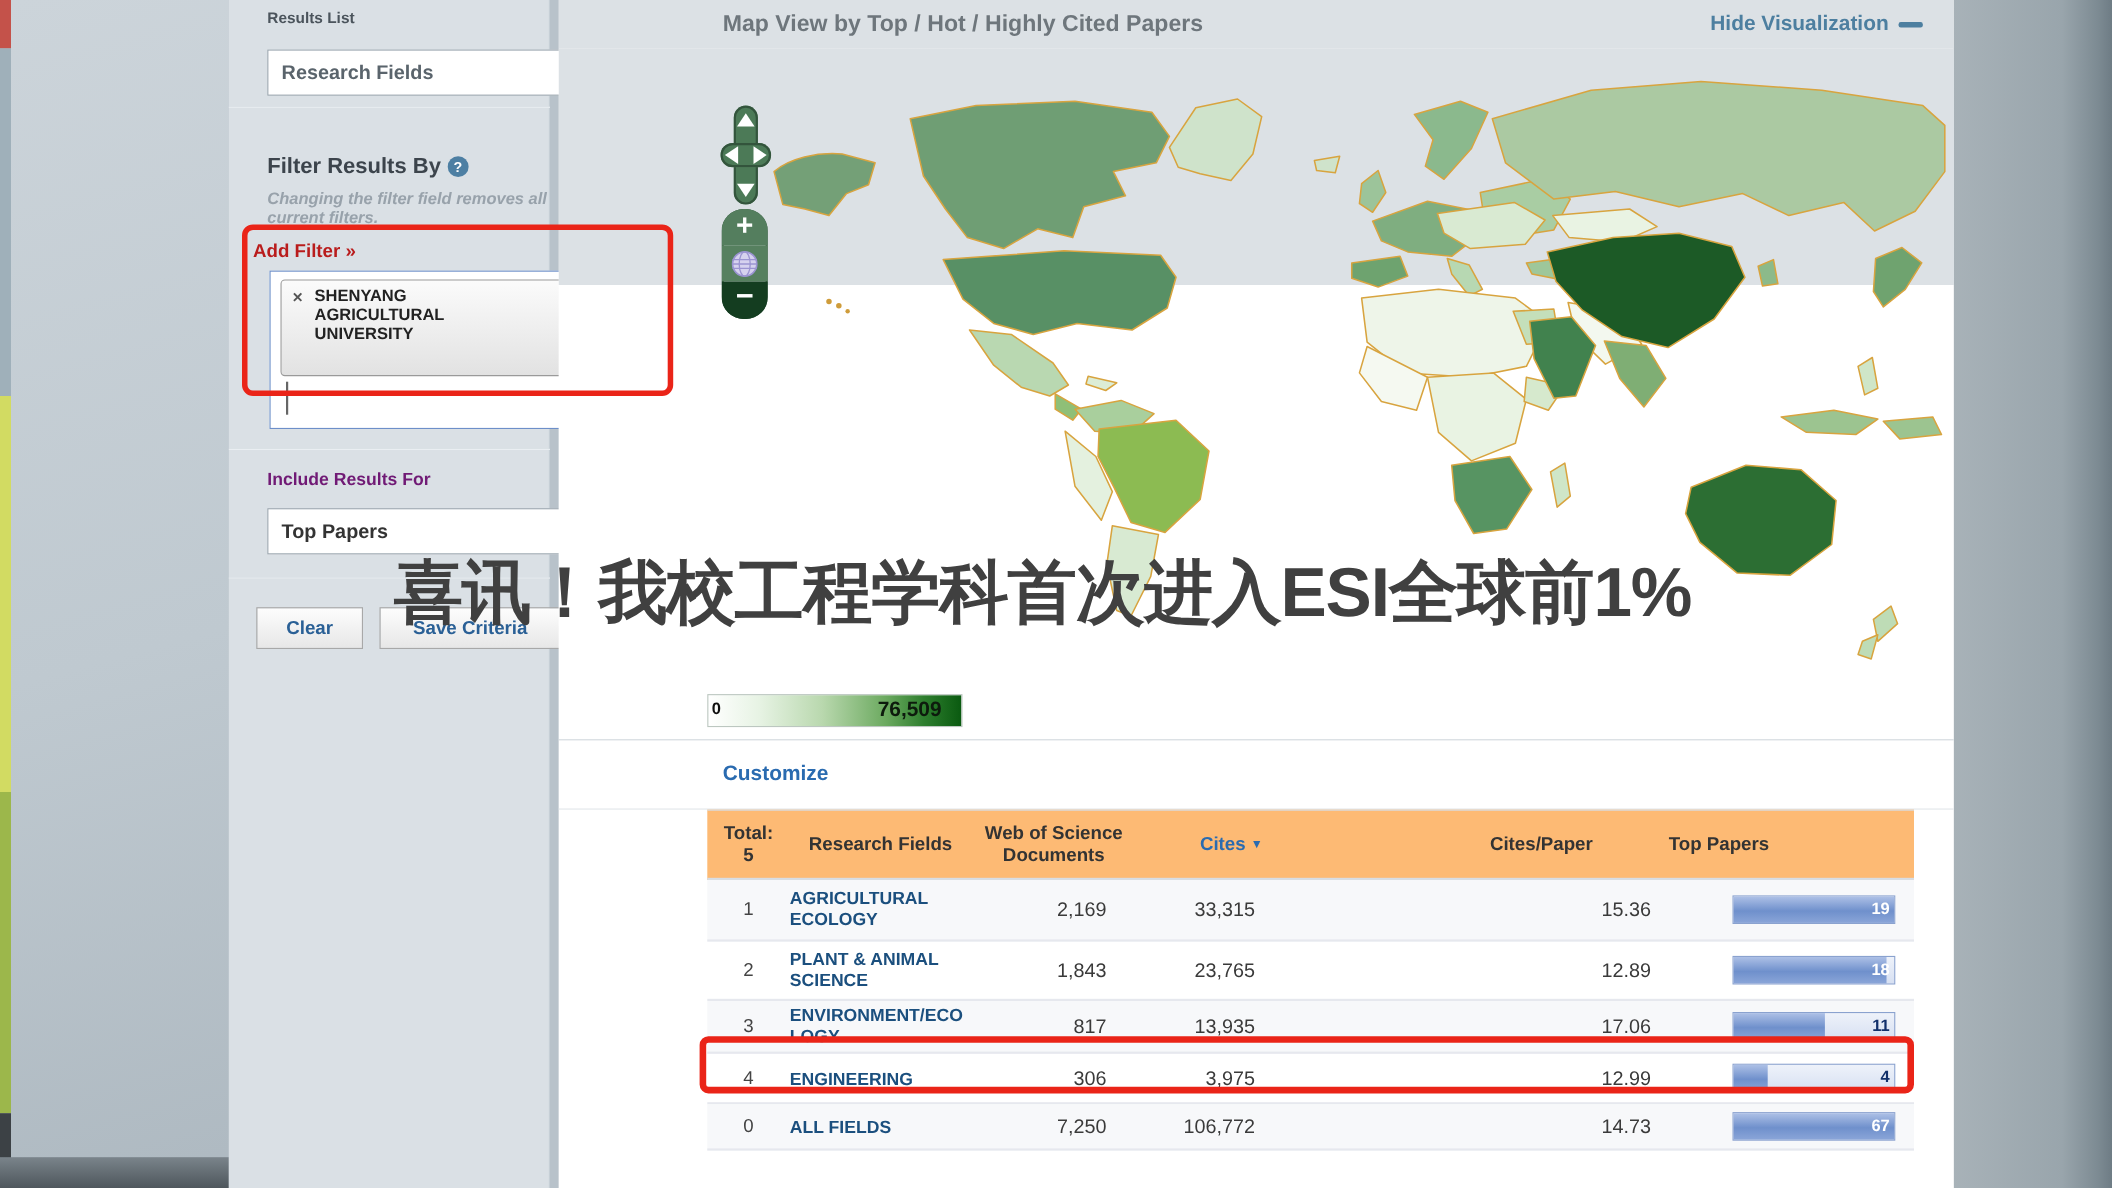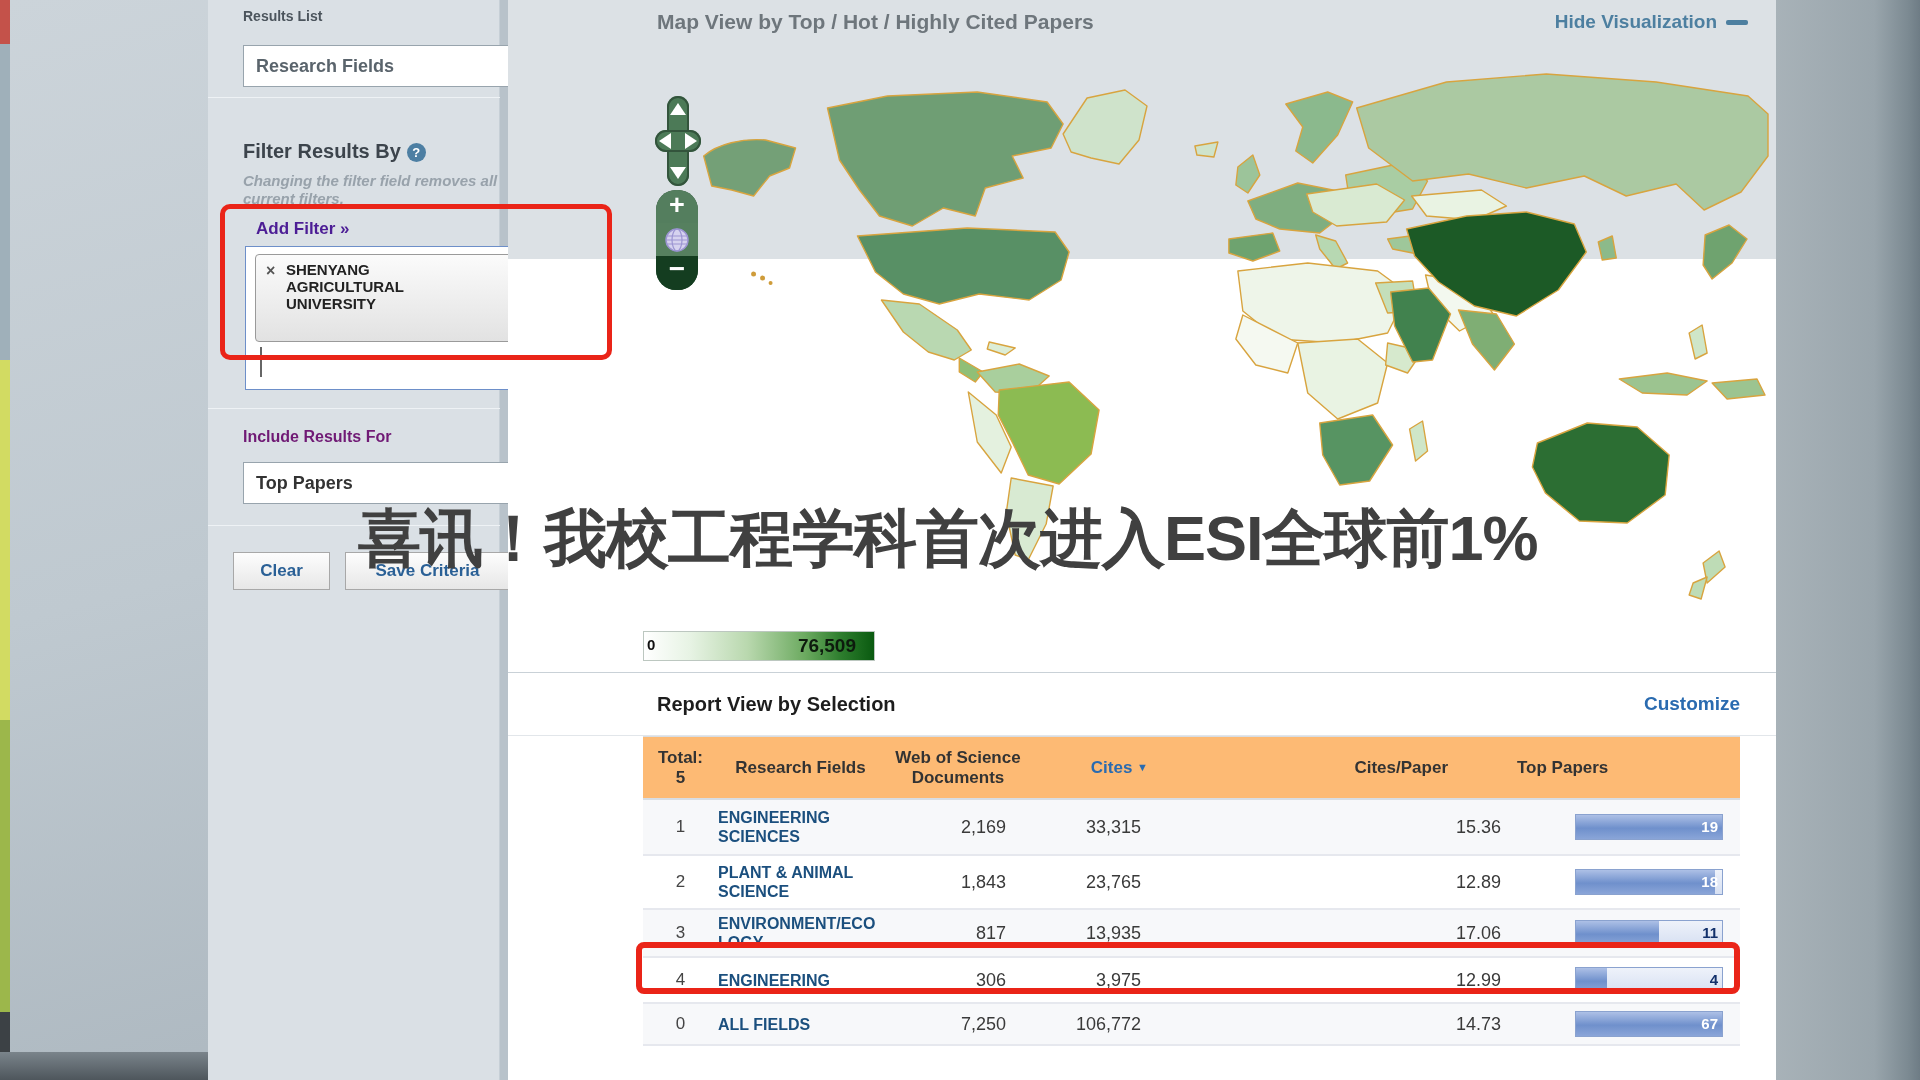--- a/index.html
+++ b/index.html
@@ -30,21 +30,21 @@
     border:1px solid #98a4ad; display:flex; align-items:center; }
   .sel .sel-text { flex:1; padding-left:12px; font-weight:bold; font-size:18px; color:#5a646c; }
   .sel .sel-btn { width:36px; height:100%; border-left:1px solid #98a4ad;
     background:linear-gradient(#f0f5f9,#c9d6df); display:flex; align-items:center; justify-content:center; }
   .chev { width:0; height:0; border-left:7px solid transparent; border-right:7px solid transparent; border-top:9px solid #1d4e79; }
   .lbl-filter { top:140px; font-size:20px; color:#3c444c; }
   .help { display:inline-block; width:19px; height:19px; border-radius:50%; background:#4d7fa3;
     color:#fff; font-size:13px; font-weight:bold; text-align:center; line-height:19px; margin-left:6px; vertical-align:1px; }
   .filter-note { position:absolute; left:35px; top:172px; width:300px; font-style:italic; font-weight:bold;
     font-size:15px; line-height:18px; color:#98a2ab; }
-  .add-filter { position:absolute; left:48px; top:219px; font-size:17px; font-weight:bold; color:#4c1d95; text-decoration:none; }
+  .add-filter { position:absolute; left:22px; top:219px; font-size:17px; font-weight:bold; color:#b91c1c; text-decoration:none; }
   .filter-box { position:absolute; left:37px; top:246px; width:338px; height:144px; background:#fff; border:1px solid #6d8fc9; }
   .chip { position:absolute; left:9px; top:7px; width:322px; height:88px; border:1px solid #9a9a9a; border-radius:4px;
     background:linear-gradient(#fbfbfb,#e2e2e2); }
   .chip-x { position:absolute; left:10px; top:7px; color:#555; font-weight:bold; font-size:16px; }
   .chip-text { position:absolute; left:30px; top:6px; width:130px; font-weight:bold; font-size:15px; line-height:17px; color:#222; }
   .caret { position:absolute; left:14px; top:100px; width:2px; height:30px; background:#666; }
   .lbl-include { top:428px; font-size:16px; color:#701a75;text-align:right; }
   .btn { position:absolute; top:552px; height:38px; border:1px solid #a8a8a8;
     background:linear-gradient(#fdfdfd,#e7e7e7); color:#2a6096; font-weight:bold; font-size:17px;
     font-family:"Liberation Sans",sans-serif; }
@@ -273,21 +273,20 @@
       </div>
 
       <div class="scale">
         <span class="s-min">0</span>
         <span class="s-max">76,509</span>
       </div>
     </div>
 
     <div class="report">
       <div class="report-head">
-        <div class="report-title">Report View by Selection</div>
         <a class="customize" href="#">Customize</a>
       </div>
 
       <div class="rtable">
         <div class="thead">
           <div class="th hc1">
             <div>Total:</div>
             <div>5</div>
           </div>
           <div class="th hc2">Research Fields</div>
@@ -295,21 +294,21 @@
           <div class="th hc4">
             <span>Cites</span>
             <span class="sort-arrow">▼</span>
           </div>
           <div class="th hc5">Cites/Paper</div>
           <div class="th hc6">Top Papers</div>
         </div>
 
         <div class="tr alt h56">
           <div class="td c-rank">1</div>
-          <div class="td c-field"><a class="field-link" href="#">ENGINEERING SCIENCES</a></div>
+          <div class="td c-field"><a class="field-link" href="#">AGRICULTURAL ECOLOGY</a></div>
           <div class="td c-docs">2,169</div>
           <div class="td c-cites">33,315</div>
           <div class="td c-cpp">15.36</div>
           <div class="td c-tp">
               <div class="tp-bar">
             <div class="tp-fill" style="width: 100%;"></div>
             <div class="tp-num" style="color: rgb(255, 255, 255);">19</div>
           </div>
             </div>
         </div>

